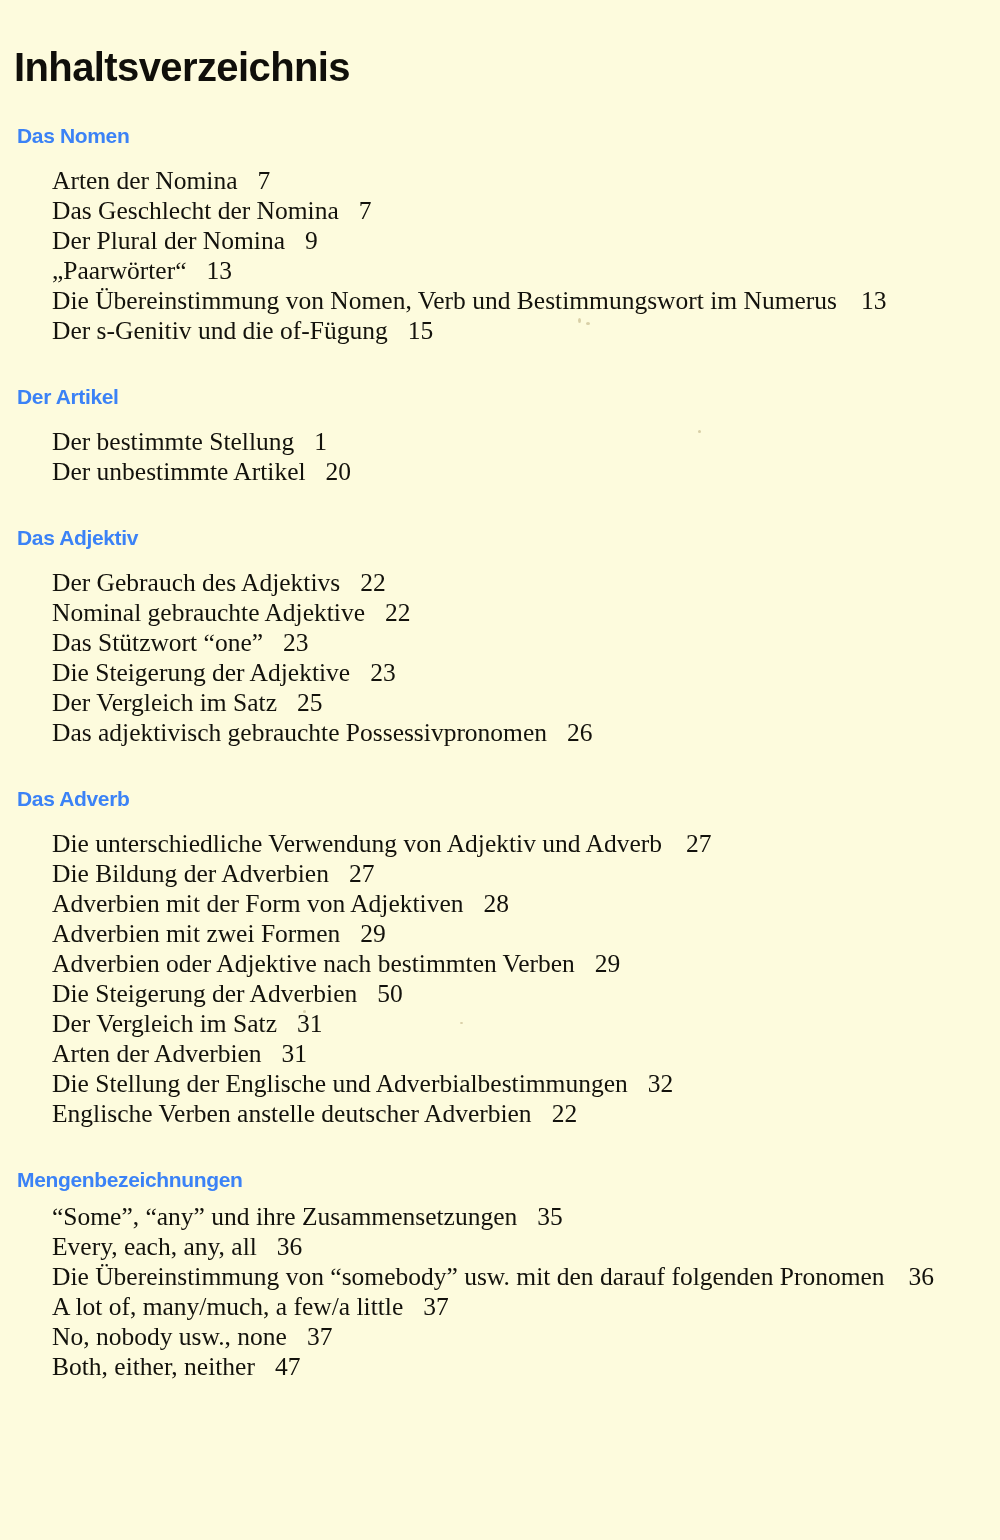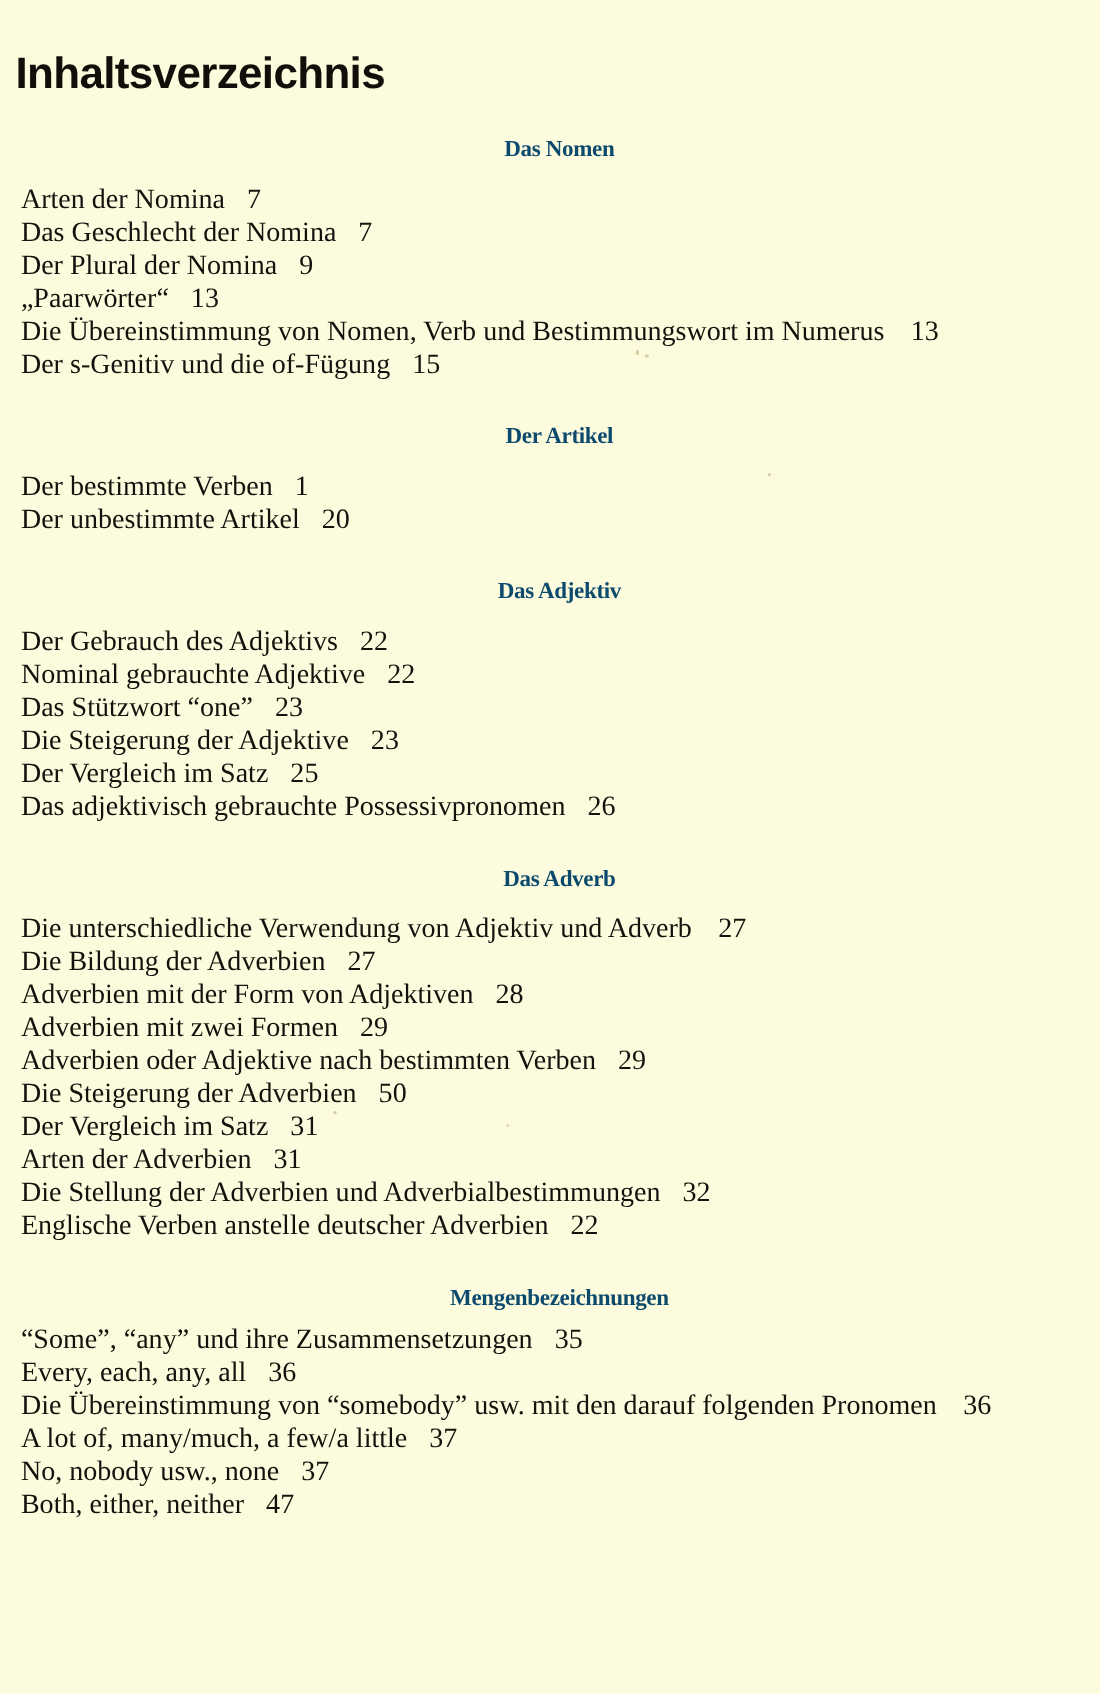--- a/index.html
+++ b/index.html
@@ -42,33 +42,33 @@
     position: absolute;
     left: 0;
     top: 122px;
     width: 1000px;
   }
 
   .section { margin: 0; }
   .section + .section { margin-top: 37px; }
 
   .section-heading {
-    font-family: Liberation Serif, serif;
+    font-family: Liberation Sans, sans-serif;
     font-weight: bold;
     font-size: 21px;
     line-height: 27px;
     letter-spacing: -0.35px;
-    color: #0c4a6e;
+    color: #3b82f6;
     margin-left: 17px;
     white-space: nowrap;
-    text-align: center;
   }
 
   .entries {
     margin-top: 17px;
+    padding-left: 33px;
   }
   .section.tight .entries { margin-top: 9px; }
 
   .entry {
     display: block;
     font-family: "Liberation Serif", serif;
     font-size: 25.5px;
     line-height: 30px;
     color: #13120c;
     margin-left: 19px;
@@ -105,21 +105,21 @@
           <div class="entry"><span class="label">Das Geschlecht der Nomina</span><span class="page-no">7</span></div>
           <div class="entry"><span class="label">Der Plural der Nomina</span><span class="page-no">9</span></div>
           <div class="entry"><span class="label">„Paarwörter“</span><span class="page-no">13</span></div>
           <div class="entry wide"><span class="label">Die Übereinstimmung von Nomen, Verb und Bestimmungswort im Numerus</span><span class="page-no">13</span></div>
           <div class="entry"><span class="label">Der s-Genitiv und die of-Fügung</span><span class="page-no">15</span></div>
         </div>
       </div>
       <div class="section">
         <div class="section-heading">Der Artikel</div>
         <div class="entries">
-          <div class="entry"><span class="label">Der bestimmte Verben</span><span class="page-no">1</span></div>
+          <div class="entry"><span class="label">Der bestimmte Stellung</span><span class="page-no">1</span></div>
           <div class="entry"><span class="label">Der unbestimmte Artikel</span><span class="page-no">20</span></div>
         </div>
       </div>
       <div class="section">
         <div class="section-heading">Das Adjektiv</div>
         <div class="entries">
           <div class="entry"><span class="label">Der Gebrauch des Adjektivs</span><span class="page-no">22</span></div>
           <div class="entry"><span class="label">Nominal gebrauchte Adjektive</span><span class="page-no">22</span></div>
           <div class="entry"><span class="label">Das Stützwort “one”</span><span class="page-no">23</span></div>
           <div class="entry"><span class="label">Die Steigerung der Adjektive</span><span class="page-no">23</span></div>
@@ -131,21 +131,21 @@
         <div class="section-heading">Das Adverb</div>
         <div class="entries">
           <div class="entry wide"><span class="label">Die unterschiedliche Verwendung von Adjektiv und Adverb</span><span class="page-no">27</span></div>
           <div class="entry"><span class="label">Die Bildung der Adverbien</span><span class="page-no">27</span></div>
           <div class="entry"><span class="label">Adverbien mit der Form von Adjektiven</span><span class="page-no">28</span></div>
           <div class="entry"><span class="label">Adverbien mit zwei Formen</span><span class="page-no">29</span></div>
           <div class="entry"><span class="label">Adverbien oder Adjektive nach bestimmten Verben</span><span class="page-no">29</span></div>
           <div class="entry"><span class="label">Die Steigerung der Adverbien</span><span class="page-no">50</span></div>
           <div class="entry"><span class="label">Der Vergleich im Satz</span><span class="page-no">31</span></div>
           <div class="entry"><span class="label">Arten der Adverbien</span><span class="page-no">31</span></div>
-          <div class="entry"><span class="label">Die Stellung der Adverbien und Adverbialbestimmungen</span><span class="page-no">32</span></div>
+          <div class="entry"><span class="label">Die Stellung der Englische und Adverbialbestimmungen</span><span class="page-no">32</span></div>
           <div class="entry"><span class="label">Englische Verben anstelle deutscher Adverbien</span><span class="page-no">22</span></div>
         </div>
       </div>
       <div class="section tight">
         <div class="section-heading">Mengenbezeichnungen</div>
         <div class="entries">
           <div class="entry"><span class="label">“Some”, “any” und ihre Zusammensetzungen</span><span class="page-no">35</span></div>
           <div class="entry"><span class="label">Every, each, any, all</span><span class="page-no">36</span></div>
           <div class="entry wide"><span class="label">Die Übereinstimmung von “somebody” usw. mit den darauf folgenden Pronomen</span><span class="page-no">36</span></div>
           <div class="entry"><span class="label">A lot of, many/much, a few/a little</span><span class="page-no">37</span></div>

